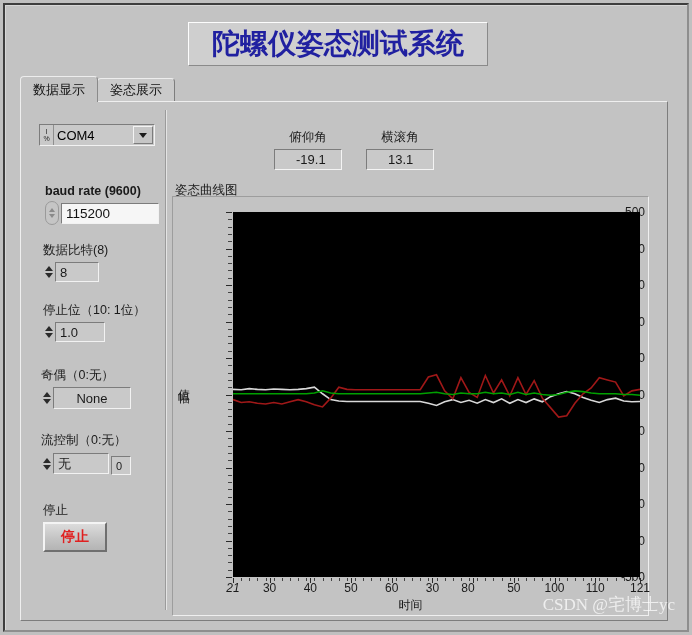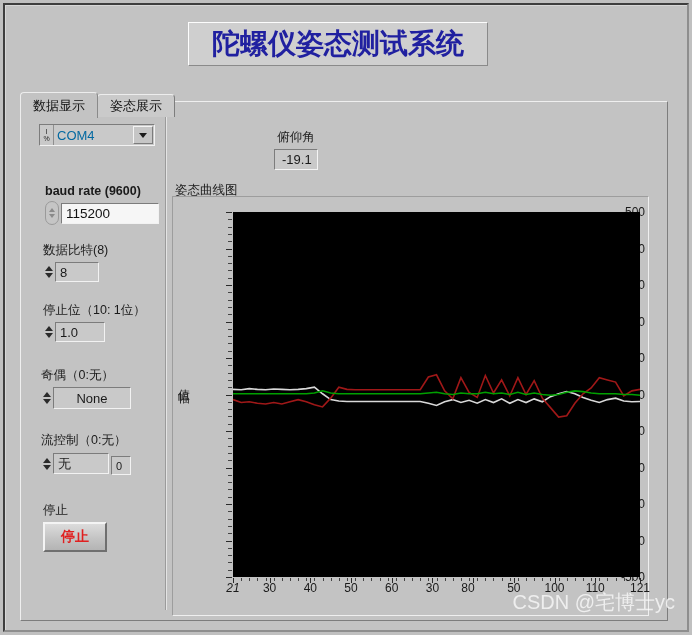--- a/index.html
+++ b/index.html
@@ -55,21 +55,21 @@
     font-family: "DejaVu Sans", "Liberation Sans", sans-serif;
   }
   
   .tabctl {
     position: absolute;
     left: 14px; top: 70px;
     width: 648px; height: 545px;
   }
   .tab-strip {
     position: absolute;
-    left: 0; top: 16px;
+    left: 0; top: 0;
     height: 26px;
     display: flex;
     align-items: flex-end;
     z-index: 4;
   }
   .tab {
     height: 24px;
     padding: 0 12px;
     display: flex; align-items: center;
     font-size: 13px;
@@ -136,21 +136,21 @@
     color: #222;
     background: #c9c9c9;
     border-right: 1px solid #8f8f8f;
   }
   .io-glyph i { font-style: normal; }
   .visa-val {
     flex: 1;
     display: flex; align-items: center;
     padding-left: 3px;
     font-size: 13px;
-    color: #0369a1;
+    color: #000000;
     background: #c9c9c9;
   }
   .combo-btn {
     width: 20px;
     margin: 1px 1px 1px 0;
     background: #c6c6c6;
     border-left: 1px solid #f4f4f4;
     border-top: 1px solid #f4f4f4;
     border-right: 1px solid #7c7c7c;
     border-bottom: 1px solid #7c7c7c;
@@ -235,28 +235,28 @@
   
   .ind-group { position: absolute; }
   .ind-label {
     font-size: 12.5px;
     color: #1a1a1a;
     text-align: center;
     margin-bottom: 3px;
     white-space: nowrap;
   }
   .ind-value {
-    width: 44px; height: 21px;
+    width: 68px; height: 21px;
     background: #c9c9c9;
     border-left: 1px solid #7c7c7c;
     border-top: 1px solid #7c7c7c;
     border-right: 1px solid #f4f4f4;
     border-bottom: 1px solid #f4f4f4;
     display: flex; align-items: center;
-    padding-left: 7px;
+    padding-left: 21px;
     font-size: 13px;
     color: #1a1a1a;
   }
   
   .legend {
     position: absolute;
     left: 551px; top: 112px;
     width: 82px; height: 73px;
     background: #c6c6c6;
     border-left: 1px solid #f0f0f0;
@@ -356,24 +356,24 @@
   .xtick-minor {
     position: absolute;
     top: 381px;
     width: 1px; height: 3px;
     background: #444;
   }
   
   .watermark {
     position: absolute;
     right: 12px; bottom: 14px;
-    font-size: 20px;
+    font-size: 17px;
     color: rgba(255,255,255,0.72);
     white-space: nowrap;
-    font-family: Liberation Sans, sans-serif;
+    font-family: Liberation Serif, serif;
   }
 </style>
 </head>
 <body>
 
 <div id="app">
   <div class="win-frame">
     <div class="win-inner">
 
       <div class="title-box">
@@ -464,20 +464,24 @@
           </div>
 
           <div class="ctl-group" style="left:22px; top:400px;">
             <div class="ctl-label">停止</div>
             <div class="stop-btn">停止</div>
           </div>
 
           <div class="ind-group" style="left:253px; top:27px;">
             <div class="ind-label">俯仰角</div>
             <div class="ind-value">-19.1</div>
+          </div>
+          <div class="ind-group" style="left:345px; top:27px;">
+            <div class="ind-label">横滚角</div>
+            <div class="ind-value">13.1</div>
           </div>
 
         </div>
       </div>
 
 
       <div class="graph-title">姿态曲线图</div>
 
       <div class="graph-frame">
         <div class="ylabel">幅值</div>
@@ -618,19 +622,20 @@
             <div class="xtick-minor" style="left: 393.74px;"></div>
             <div class="xtick-minor" style="left: 401.88px;"></div>
             <div class="xtick-minor" style="left: 410.02px;"></div>
             <div class="xtick-minor" style="left: 418.16px;"></div>
             <div class="xtick-minor" style="left: 426.3px;"></div>
             <div class="xtick-minor" style="left: 434.44px;"></div>
             <div class="xtick-minor" style="left: 442.58px;"></div>
             <div class="xtick-minor" style="left: 450.72px;"></div>
             <div class="xtick-minor" style="left: 458.86px;"></div>
           </div>
+        <div class="xlabel">时间</div>
       </div>
 
       <div class="watermark">CSDN @宅博士yc</div>
 
     </div>
   </div>
 </div>
 
 </body></html>

